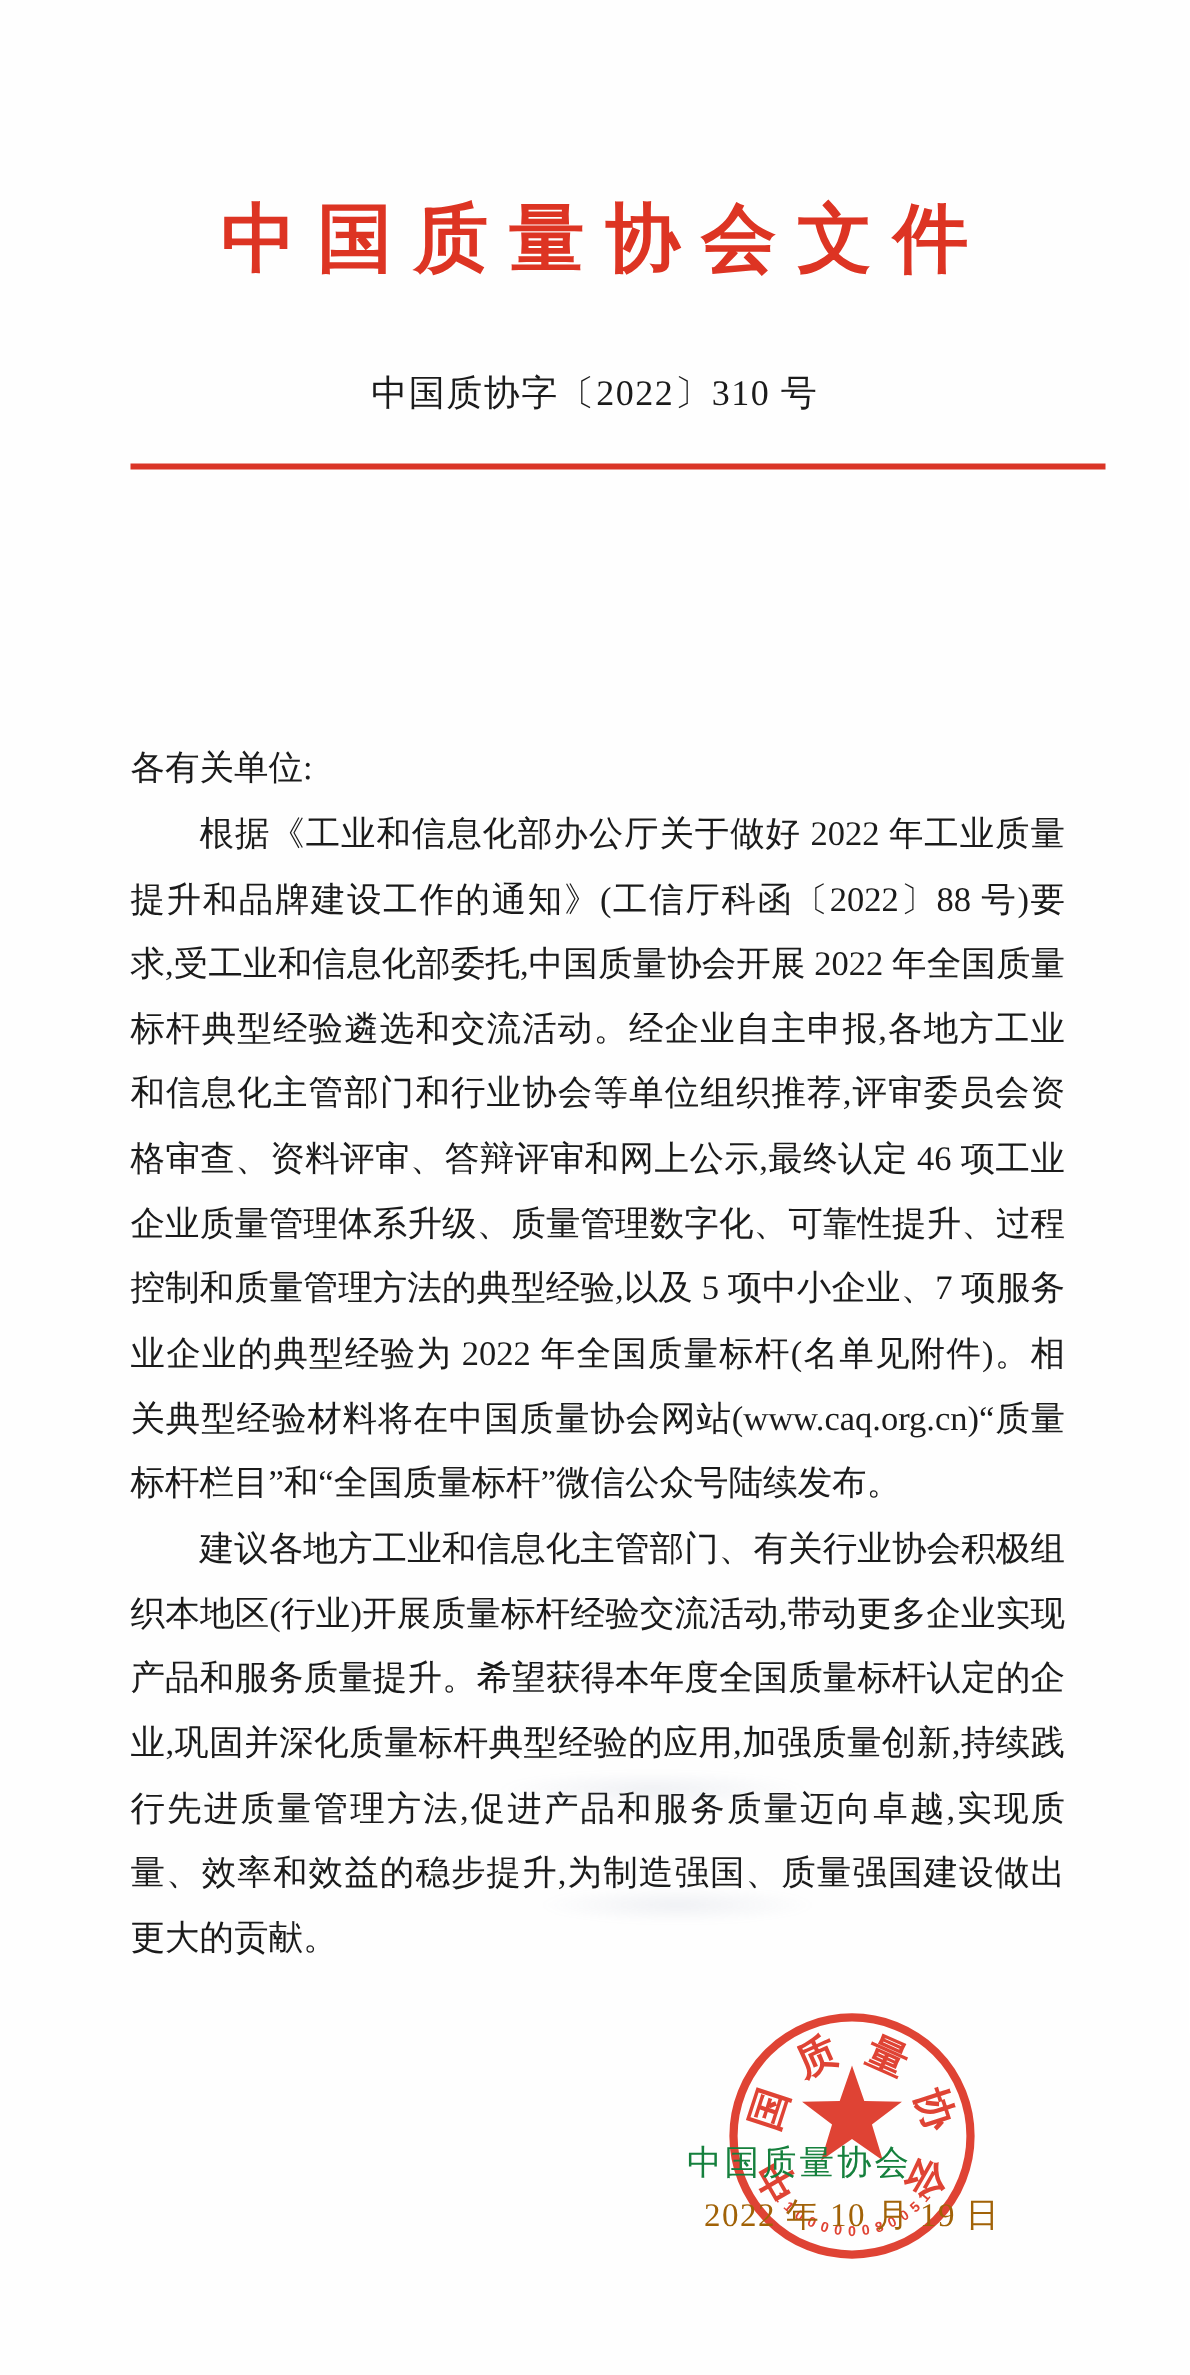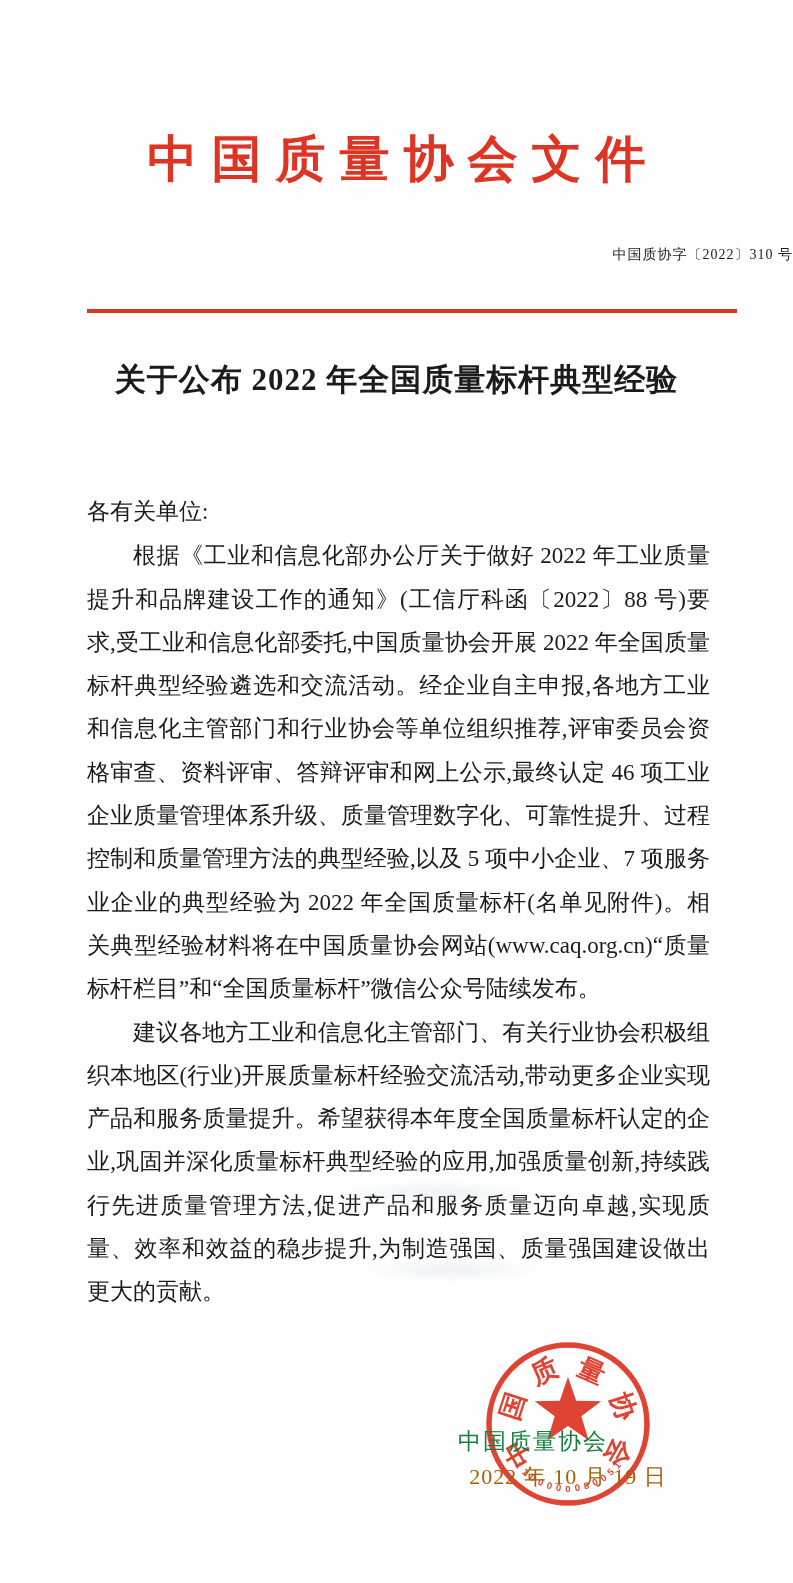--- a/index.html
+++ b/index.html
@@ -27,22 +27,22 @@
     color: #dd3423;
     letter-spacing: 0.28em;
     text-indent: 0.28em;
     white-space: nowrap;
   }
   .doc-number {
     position: absolute;
     top: 246px;
     left: 0;
     width: 100%;
-    text-align: right;
-    font-size: 14px;
+    text-align: center;
+    font-size: 24px;
     letter-spacing: 1px;
   }
   .red-rule {
     position: absolute;
     top: 309px;
     left: 87px;
     width: 650px;
     height: 4px;
     background: #da3527;
   }
@@ -147,21 +147,21 @@
 
 <div class="page">
 
   <div class="header-title">中国质量协会文件</div>
 
   <div class="doc-number">中国质协字〔2022〕310 号</div>
 
   <div class="red-rule"></div>
 
   <div class="doc-title">
-    <span>关于公布 2022 年全国质量标杆典型经验</span><br>
+    <br>
   </div>
 
   <div class="content">
     <div class="salutation">各有关单位:</div>
     <p>根据《工业和信息化部办公厅关于做好 2022 年工业质量提升和品牌建设工作的通知》(工信厅科函〔2022〕88 号)要求,受工业和信息化部委托,中国质量协会开展 2022 年全国质量标杆典型经验遴选和交流活动。经企业自主申报,各地方工业和信息化主管部门和行业协会等单位组织推荐,评审委员会资格审查、资料评审、答辩评审和网上公示,最终认定 46 项工业企业质量管理体系升级、质量管理数字化、可靠性提升、过程控制和质量管理方法的典型经验,以及 5 项中小企业、7 项服务业企业的典型经验为 2022 年全国质量标杆(名单见附件)。相关典型经验材料将在中国质量协会网站(www.caq.org.cn)“质量标杆栏目”和“全国质量标杆”微信公众号陆续发布。</p>
     <p>建议各地方工业和信息化主管部门、有关行业协会积极组织本地区(行业)开展质量标杆经验交流活动,带动更多企业实现产品和服务质量提升。希望获得本年度全国质量标杆认定的企业,巩固并深化质量标杆典型经验的应用,加强质量创新,持续践行先进质量管理方法,促进产品和服务质量迈向卓越,实现质量、效率和效益的稳步提升,为制造强国、质量强国建设做出更大的贡献。</p>
   </div>
 
   <div class="bleedthrough"></div>
 

